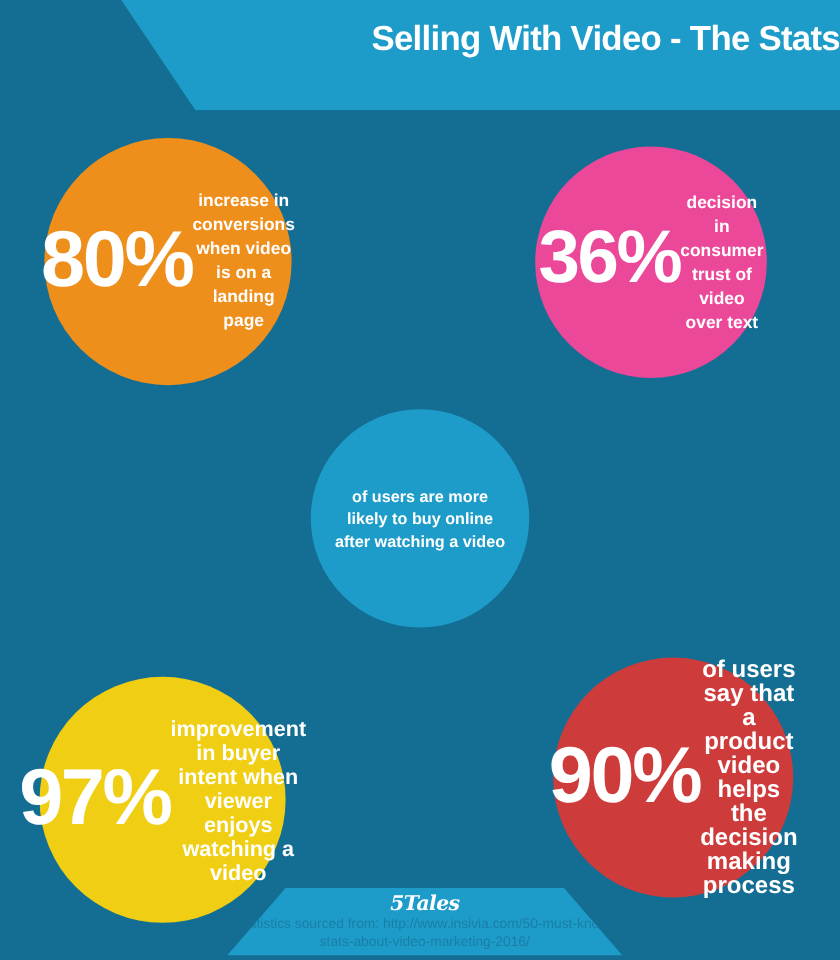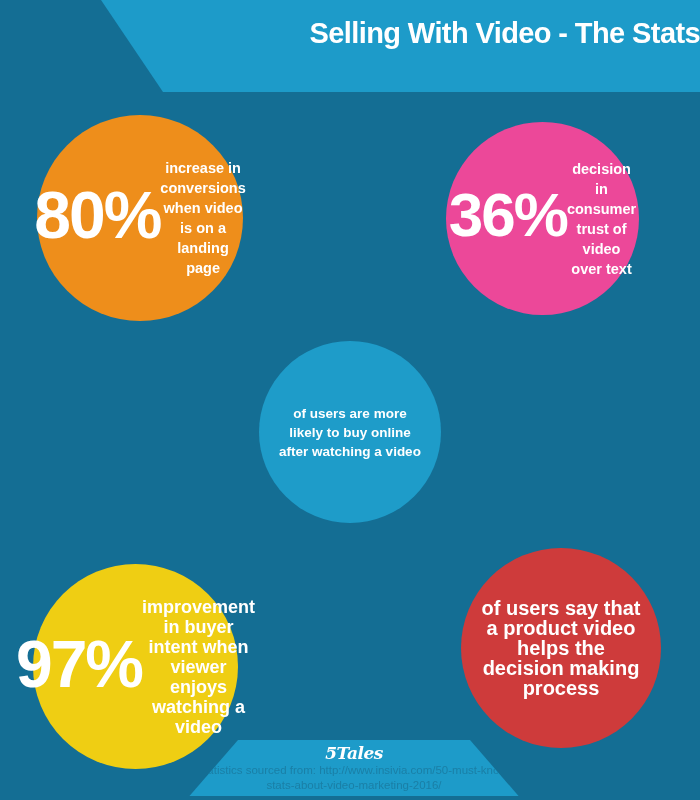--- a/index.html
+++ b/index.html
@@ -174,20 +174,21 @@
   <div class="bubble" id="bubble-2">
     <div class="caption">of users are more likely to buy online after watching a video</div>
   </div>
 
   <div class="bubble" id="bubble-3">
     <div class="pct">97%</div>
     <div class="caption">improvement in buyer intent when viewer enjoys watching a video</div>
   </div>
 
   <div class="bubble" id="bubble-4">
+    <div class="pct">90%</div>
     <div class="caption">of users say that a product video helps the decision making process</div>
   </div>
 
   <div class="footer">
     <div class="footer-logo">5Tales</div>
     <div class="footer-source">Statistics sourced from: http://www.insivia.com/50-must-know-stats-about-video-marketing-2016/</div>
   </div>
 
 </div>
 

